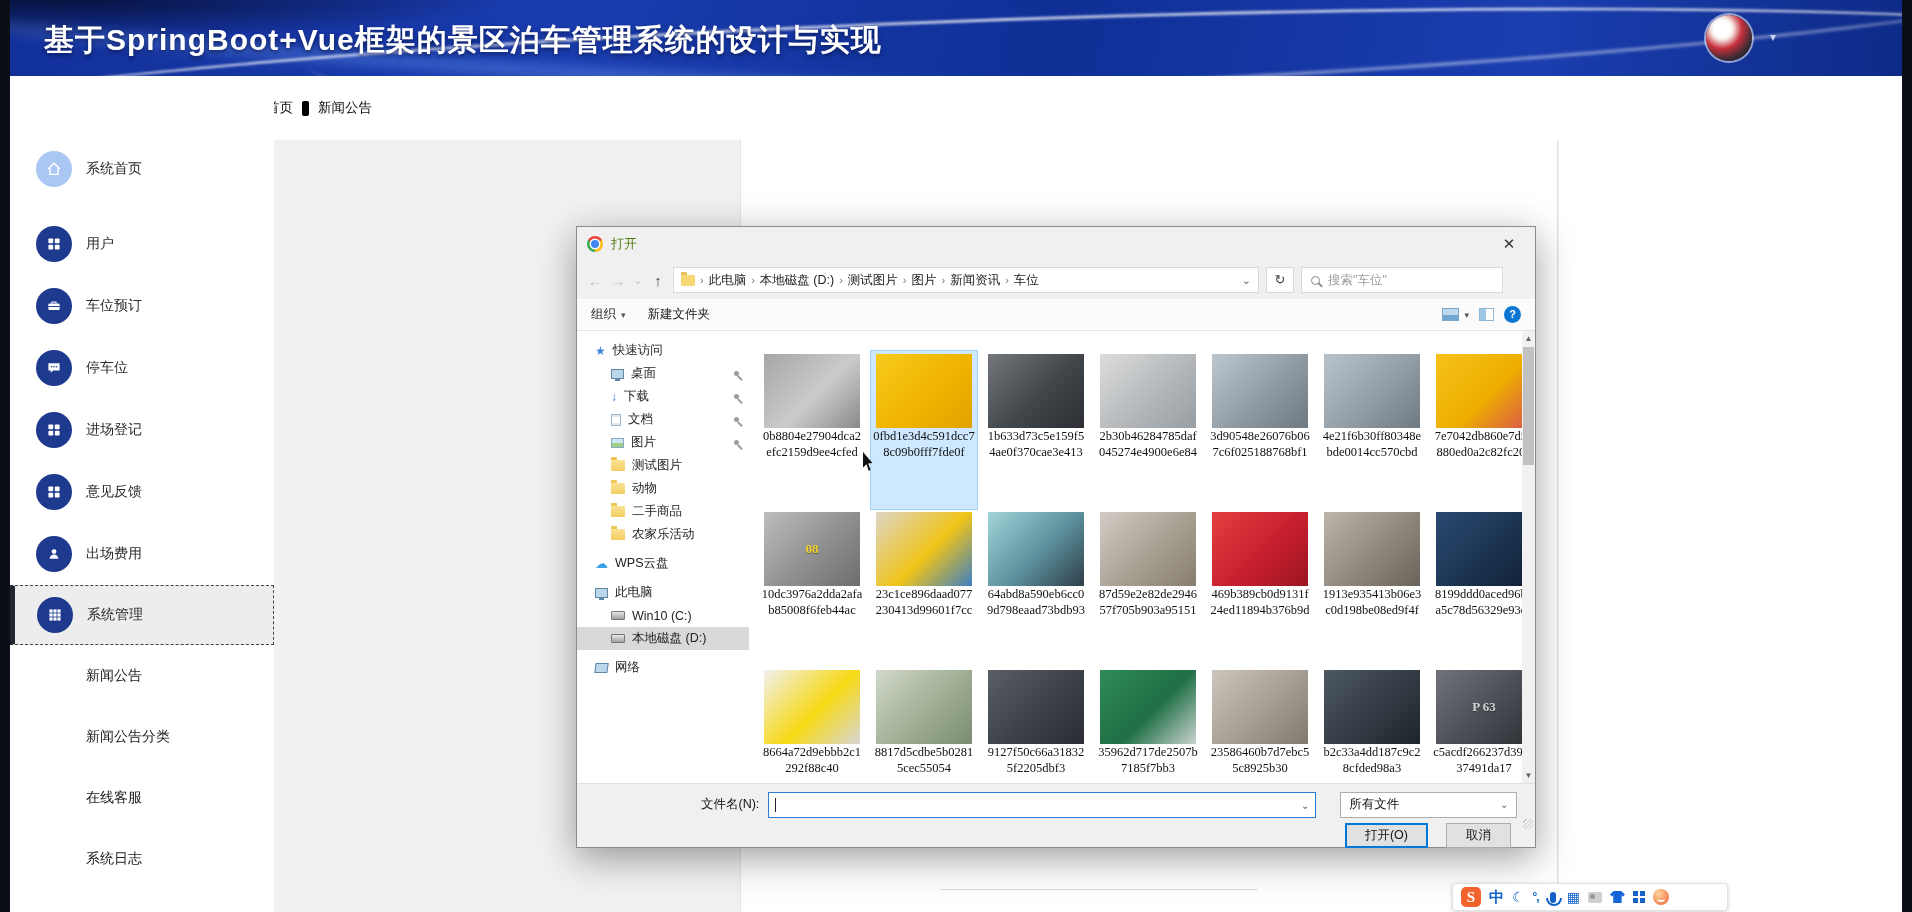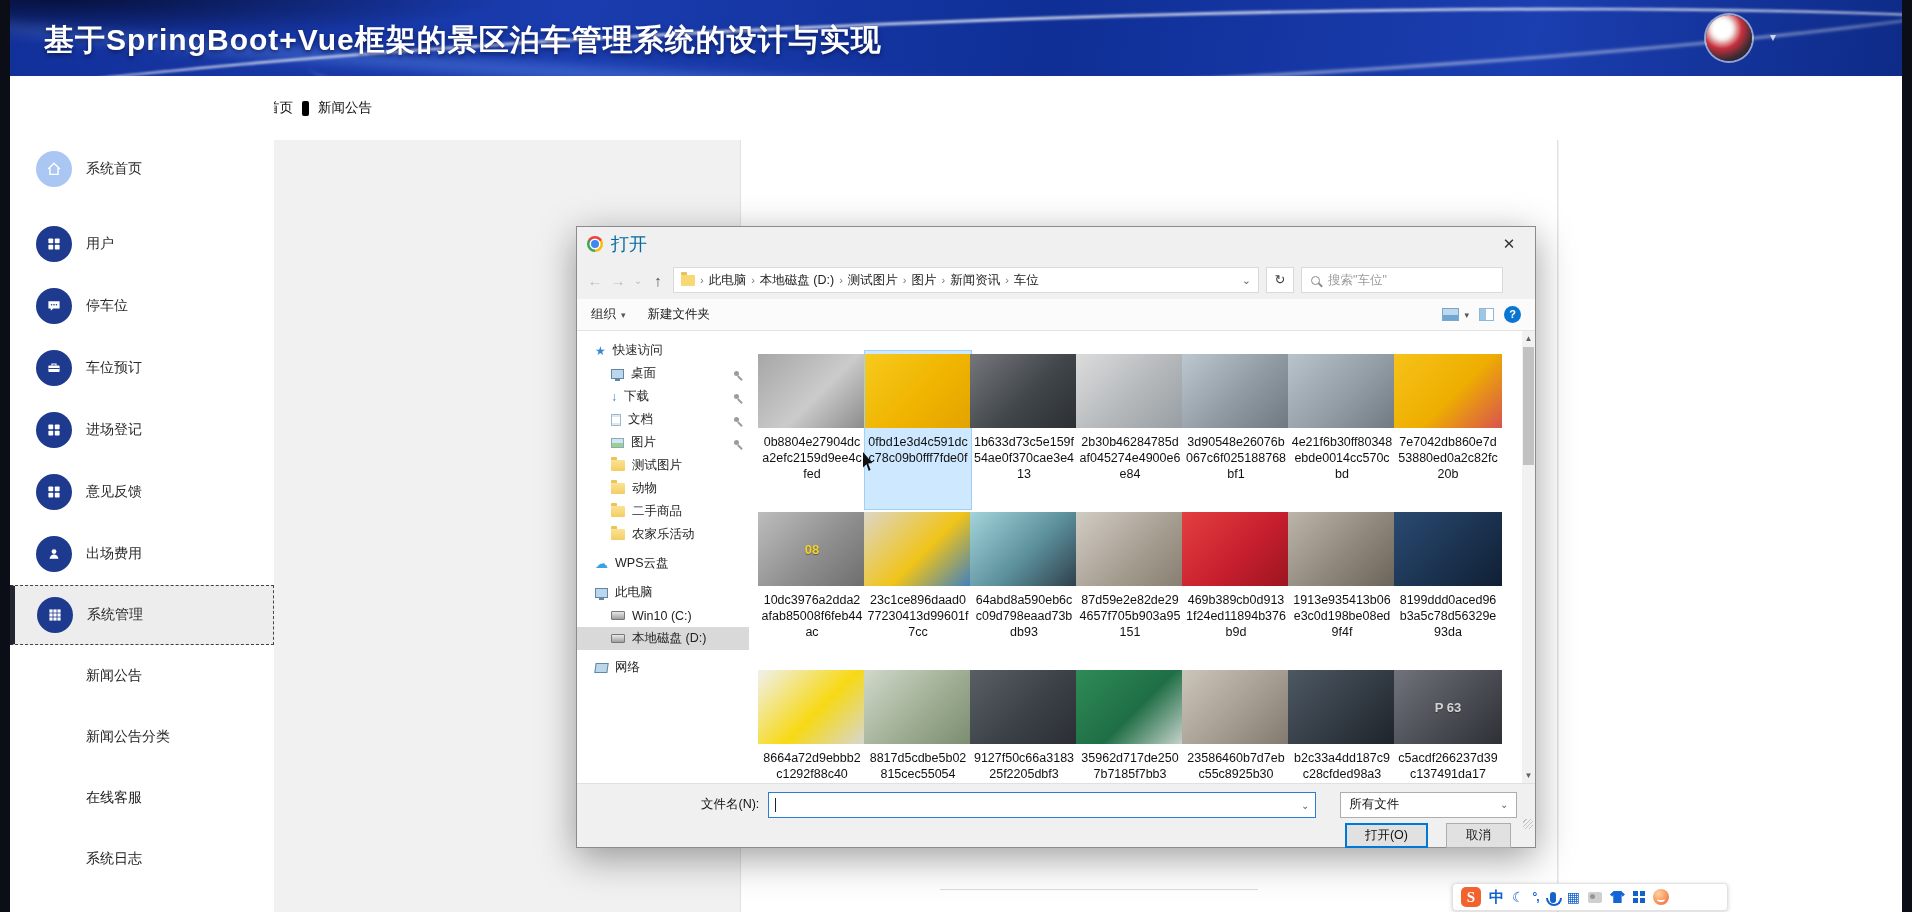--- a/index.html
+++ b/index.html
@@ -48,21 +48,21 @@
   .panel { position:absolute; left:740px; top:140px; width:818px; bottom:0; background:#fff; border-left:1px solid #e2e2e2; border-right:1px solid #e2e2e2; z-index:1; }
   .right-white { position:absolute; left:1559px; top:140px; right:10px; bottom:0; background:#fff; z-index:1; }
   .under-line { position:absolute; left:940px; top:889px; width:318px; border-top:1px solid #dcdcdc; z-index:2; }
 
   
   .dlg { position:absolute; left:576px; top:226px; width:960px; height:622px; background:#f0f0f0; border:1px solid #8b8b8b; box-shadow:0 10px 36px rgba(0,0,0,.38); z-index:10; }
   .dlg-title { height:34px; display:flex; align-items:center; padding:0 10px; gap:8px; }
   .chrome-icon { width:16px; height:16px; border-radius:50%; position:relative;
     background:conic-gradient(from -60deg, #ea4335 0deg 120deg, #fbbc05 120deg 240deg, #34a853 240deg 360deg); }
   .chrome-icon::after { content:''; position:absolute; left:4px; top:4px; width:8px; height:8px; border-radius:50%; background:#4285f4; box-shadow:0 0 0 1.5px #fff; }
-  .dlg-title-text { font-size:18px; color:#0369a1; }
+  .dlg-title-text { font-size:13px; color:#4d7c0f; }
   .dlg-close { margin-left:auto; width:32px; text-align:center; color:#333; font-size:15px; cursor:pointer; }
 
   .dlg-addr { height:38px; display:flex; align-items:center; padding:0 10px; gap:7px; }
   .nav-ic { font-size:15px; color:#bdbdbd; width:16px; text-align:center; }
   .nav-ic.small { font-size:10px; width:10px; }
   .nav-ic.up { color:#555; }
   .addr-box { height:26px; width:586px; background:#fff; border:1px solid #d9d9d9; display:flex; align-items:center; gap:5px; padding:0 7px; font-size:12.5px; color:#222; }
   .mini-folder { width:14px; height:11px; background:#f8d775; border-radius:1px; position:relative; flex:none; }
   .mini-folder::before { content:''; position:absolute; top:-3px; left:0; width:6px; height:3px; background:#e9c25c; border-radius:1px 1px 0 0; }
   .addr-sep { color:#777; font-size:11px; }
@@ -95,24 +95,24 @@
   .ic-down { color:#2f7fd6; font-weight:bold; font-size:12px; }
   .ic-doc { width:10px; height:12px; background:#fff; border:1px solid #9db8cc; box-shadow:inset 0 -2px 0 #dce9f2, inset 0 2px 0 #dce9f2; }
   .ic-pic { width:13px; height:10px; border:1px solid #8aa8bf; background:linear-gradient(180deg,#cfe6f7 55%, #9fd08a 55%); }
   .ic-folder { width:14px; height:11px; background:linear-gradient(180deg,#fbe394,#f3cd62); border-radius:1px; position:relative; }
   .ic-folder::before { content:''; position:absolute; top:-3px; left:0; width:6px; height:3px; background:#edc553; border-radius:1px 1px 0 0; }
   .ic-cloud { color:#3aa0e8; font-size:13px; }
   .ic-drive { width:14px; height:9px; background:linear-gradient(180deg,#e8e8e8,#9f9f9f); border:1px solid #777; border-radius:1px; }
   .ic-net { width:13px; height:10px; background:#bcd6ea; border:1px solid #5f87a8; transform:skewX(-8deg); }
 
   .grid-wrap { flex:1; position:relative; overflow:hidden; }
-  .file-grid { display:grid; grid-template-columns:repeat(7,106px); grid-auto-rows:158px; padding:20px 0 0 10px; height:452px; overflow:hidden; }
+  .file-grid { display:grid; grid-template-columns:repeat(7,106px); column-gap:6px; grid-auto-rows:158px; padding:20px 0 0 10px; height:452px; overflow:hidden;font-family:Liberation Serif, serif; }
   .file-item { width:106px; display:flex; flex-direction:column; align-items:center; padding-top:3px; cursor:pointer; }
   .file-item.selected { background:#cde8ff; outline:1px solid #9fd1f7; }
-  .thumb { width:108px; height:74px; margin-bottom:6px; display:flex; align-items:center; justify-content:center; flex:none; }
+  .thumb { width:96px; height:74px; margin-bottom:0; display:flex; align-items:center; justify-content:center; flex:none; }
   .thumb-label { font-weight:bold; font-size:13px; text-shadow:0 1px 1px rgba(0,0,0,.4); }
   .fname { font-size:12.5px; line-height:16px; color:#111; text-align:center; word-break:break-all; width:102px; }
 
   .vscroll { width:13px; background:#f1f1f1; position:relative; flex:none; }
   .vs-arrow { position:absolute; left:0; width:13px; text-align:center; font-size:8px; color:#606060; }
   .vs-up { top:3px; } .vs-down { bottom:3px; }
   .vs-thumb { position:absolute; left:1px; top:16px; width:11px; height:118px; background:#c1c1c1; }
 
   .dlg-footer { height:48px; background:#f0f0f0; padding:7px 16px 0 16px; border-top:1px solid #e0e0e0; position:relative;text-align:center; }
   .fn-row { display:flex; align-items:center; height:27px; }
@@ -193,39 +193,39 @@
             <rect x="3" y="11" width="6" height="6" rx="1"></rect>
             <rect x="11" y="11" width="6" height="6" rx="1"></rect>
           </g>
         </svg>
     </span>
     <span class="lbl">用户</span>
   </div>
   <div class="side-item">
     <span class="circ">
       <svg width="16" height="16" viewBox="0 0 20 20">
+          <rect x="3" y="7" width="14" height="8" rx="1" fill="#fff"></rect>
+          <path d="M7.5 7 V5 h5 v2" fill="none" stroke="#fff" stroke-width="1.5"></path>
+          <rect x="3" y="10" width="14" height="1.2" fill="#1e3a8f"></rect>
+        </svg>
+    </span>
+    <span class="lbl">车位预订</span>
+  </div>
+  <div class="side-item">
+    <span class="circ">
+      <svg width="16" height="16" viewBox="0 0 20 20">
           <path d="M3 4 h14 v9 h-8 l-3 3 v-3 h-3 z" fill="#fff"></path>
           <g fill="#1e3a8f">
             <circle cx="7" cy="8.5" r="1"></circle>
             <circle cx="10" cy="8.5" r="1"></circle>
             <circle cx="13" cy="8.5" r="1"></circle>
           </g>
         </svg>
     </span>
     <span class="lbl">停车位</span>
-  </div>
-  <div class="side-item">
-    <span class="circ">
-      <svg width="16" height="16" viewBox="0 0 20 20">
-          <rect x="3" y="7" width="14" height="8" rx="1" fill="#fff"></rect>
-          <path d="M7.5 7 V5 h5 v2" fill="none" stroke="#fff" stroke-width="1.5"></path>
-          <rect x="3" y="10" width="14" height="1.2" fill="#1e3a8f"></rect>
-        </svg>
-    </span>
-    <span class="lbl">车位预订</span>
   </div>
   <div class="side-item">
     <span class="circ">
       <svg width="16" height="16" viewBox="0 0 20 20">
           <g fill="#fff">
             <rect x="3" y="3" width="6" height="6" rx="1"></rect>
             <rect x="11" y="3" width="6" height="6" rx="1"></rect>
             <rect x="3" y="11" width="6" height="6" rx="1"></rect>
             <rect x="11" y="11" width="6" height="6" rx="1"></rect>
           </g>

